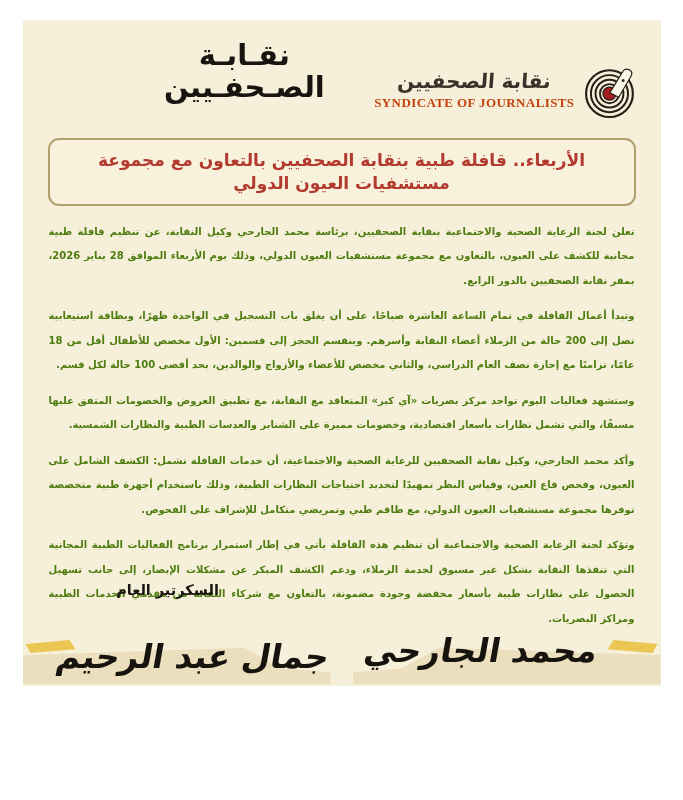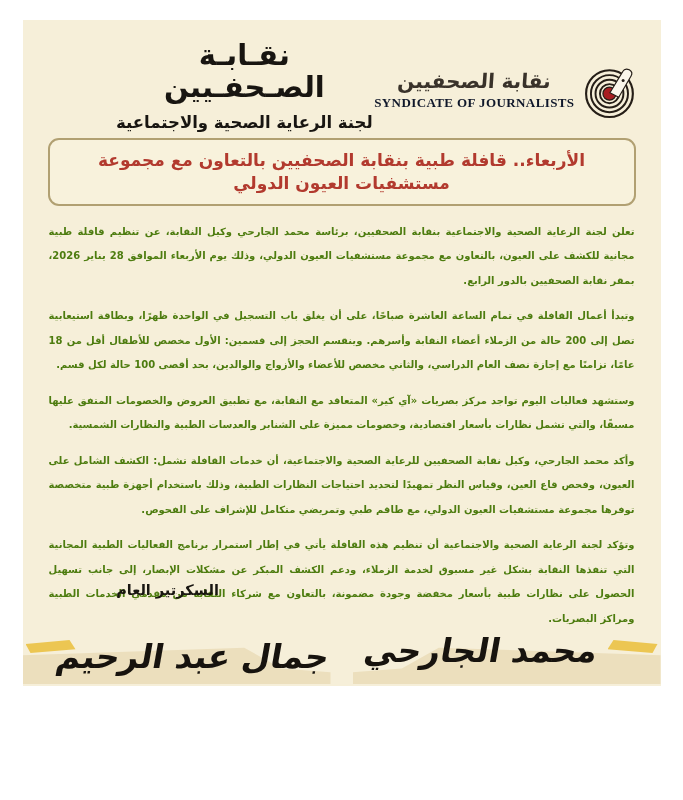--- a/index.html
+++ b/index.html
@@ -38,21 +38,21 @@
   .logo-block {
     display: flex; align-items: center; gap: 8px; margin-top: 24px;
   }
   .logo-text { text-align: center; }
   .logo-calligraphy {
     font-size: 20px; font-weight: bold; color: #39322a;
     direction: rtl; transform: skewX(-4deg); line-height: 1;
   }
   .logo-english {
     font-family: "Liberation Serif", serif;
-    font-size: 13px; font-weight: bold; color: #0f172a;
+    font-size: 13px; font-weight: bold; color: #c2410c;
     letter-spacing: 0.4px; margin-top: 4px; white-space: nowrap; text-align: right;
   }
   .logo-icon-wrap { width: 60px; height: 62px; }
 
   
   .headline-bar {
     margin: 6px 25px 0;
     border: 2px solid #b1a072;
     border-radius: 11px;
     background: #f8f2dc;
@@ -126,21 +126,20 @@
   .sig-name-left  { left: 30px;  bottom: 10px; width: 280px; }
 </style>
 </head>
 <body>
 
 <div class="doc-card">
 
   <header class="doc-header">
     <div class="title-block">
       <div class="org-title">نقـابـة الصـحفـيين</div>
-      <div class="org-subtitle">لجنة الرعاية الصحية والاجتماعية</div>
     </div>
     <div class="logo-block">
       <div class="logo-text">
         <div class="logo-calligraphy">نقابة الصحفيين</div>
         <div class="logo-english">SYNDICATE OF JOURNALISTS</div>
       </div>
       <div class="logo-icon-wrap">
         <svg viewBox="0 0 68 66" width="60" height="62" aria-hidden="true">
           <circle cx="30" cy="36" r="26.5" fill="none" stroke="#251e17" stroke-width="2.4"></circle>
           <circle cx="30" cy="36" r="21" fill="none" stroke="#251e17" stroke-width="2.2"></circle>

